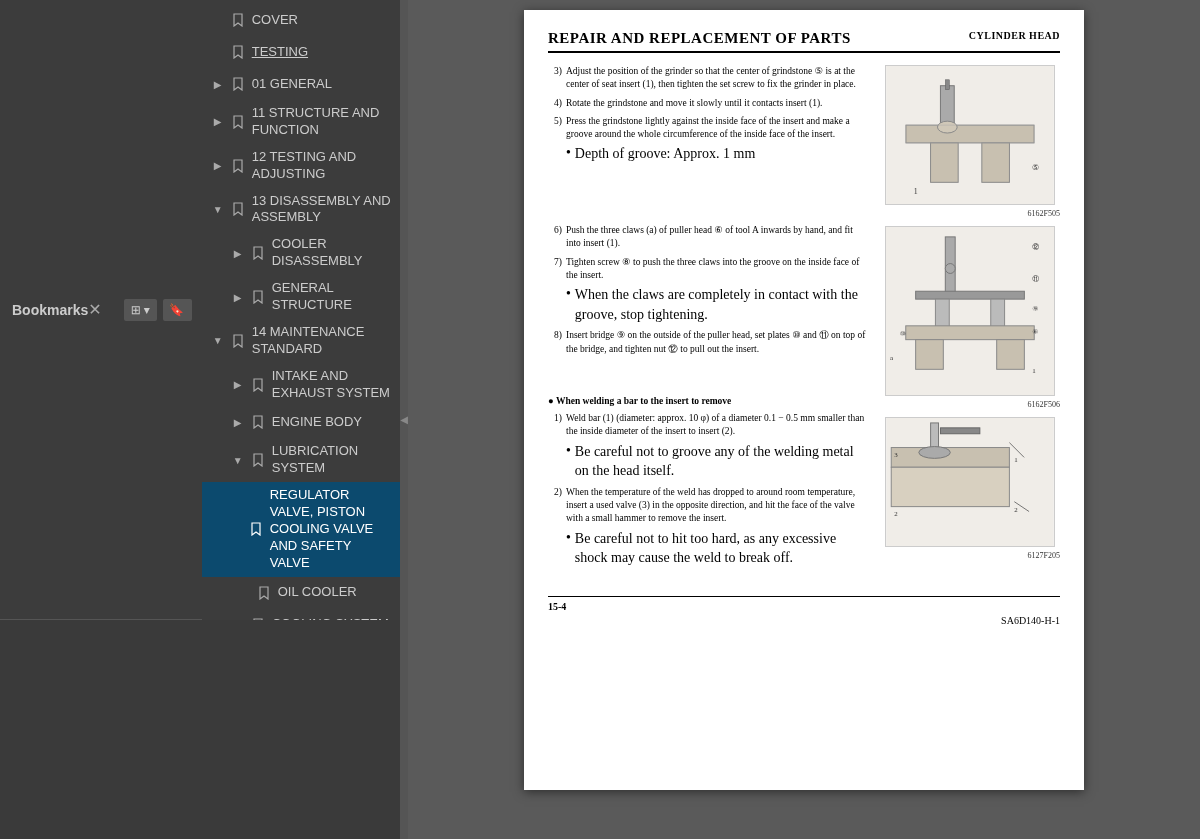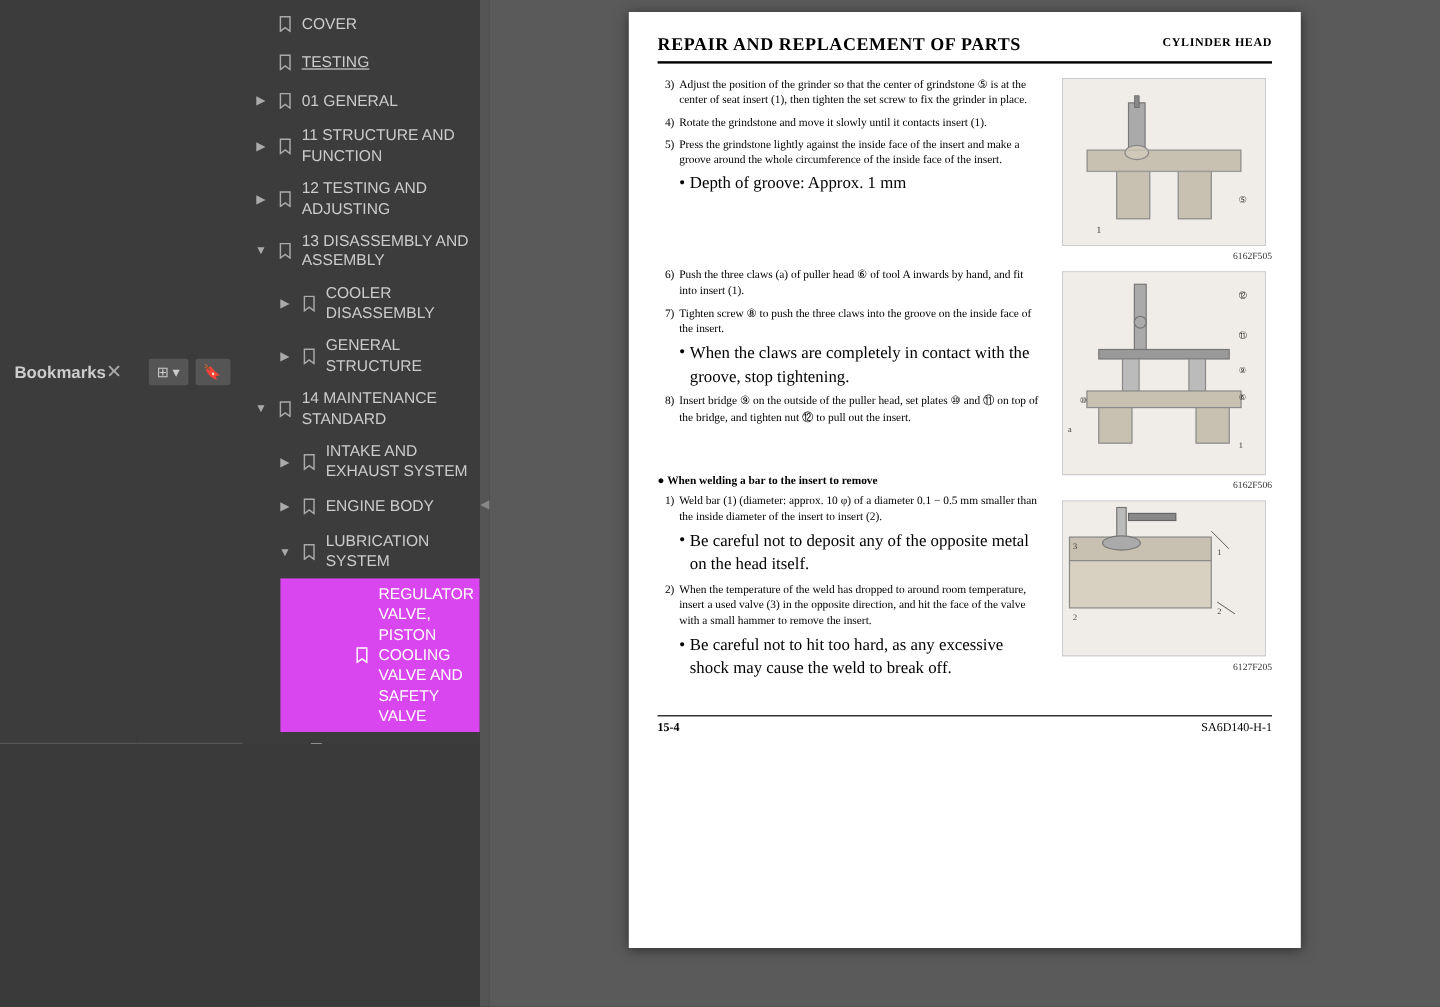--- a/index.html
+++ b/index.html
@@ -53,21 +53,21 @@
 
     .bold-heading { font-weight: bold; margin-bottom: 6px; font-size: 9.5px; }
 
     
     .diagram { border: 1px solid #ccc; background: #f5f5f5; margin-bottom: 4px; }
     .diagram-label { font-size: 8px; text-align: right; width: 100%; color: #333; margin-bottom: 8px; }
 
     
     .page-footer { display: flex; justify-content: space-between; margin-top: 14px; border-top: 1px solid #000; padding-top: 4px; }
     .page-footer-left { font-size: 10px; font-weight: bold; }
-    .page-footer-right { font-size: 10px; }
+    .page-footer-right { font-size: 10px; margin-top: 14px; }
   </style>
 </head>
 <body>
 
 <div id="sidebar">
   <div id="sidebar-header">
     <span id="sidebar-title">Bookmarks</span>
     <button id="sidebar-close">✕</button>
   </div>
   <div id="sidebar-toolbar">
@@ -182,21 +182,21 @@
       </div>
       <div class="tree-item" style="padding-left: 28px;">
         <span class="expand-btn">▼</span>
         <span class="bookmark-icon">
           <svg viewBox="0 0 12 14" fill="none" stroke="#aaa" stroke-width="1.2">
       <path d="M2 1h8v12l-4-3-4 3V1z"></path>
     </svg>
         </span>
         <span class="item-label">LUBRICATION SYSTEM</span>
       </div>
-      <div class="tree-item" style="background: #d946ef; color: rgb(255, 255, 255); padding-left: 40px; margin-left: 32px;">
+      <div class="tree-item" style="background: #0c4a6e; color: rgb(255, 255, 255); padding-left: 26px;">
         <span class="expand-btn">&nbsp;</span>
         <span class="bookmark-icon">
           <svg viewBox="0 0 12 14" fill="none" stroke="#fff" stroke-width="1.2">
       <path d="M2 1h8v12l-4-3-4 3V1z"></path>
     </svg>
         </span>
         <span class="item-label">REGULATOR VALVE, PISTON COOLING VALVE AND SAFETY VALVE</span>
       </div>
       <div class="tree-item" style="padding-left: 34px;">
         <span class="expand-btn">&nbsp;</span>
@@ -279,21 +279,21 @@
               <span class="step-content">Insert bridge ⑨ on the outside of the puller head, set plates ⑩ and ⑪ on top of the bridge, and tighten nut ⑫ to pull out the insert.</span>
             </div>
           </div>
 
           <div class="section-block" style="margin-top:40px;">
             <div class="bold-heading">● When welding a bar to the insert to remove</div>
             <div class="step">
               <span class="step-num">1)</span>
               <span class="step-content">Weld bar (1) (diameter: approx. 10 φ) of a diameter 0.1 − 0.5 mm smaller than the inside diameter of the insert to insert (2).
                 <div class="bullet">
-                    <span>Be careful not to deposit any of the opposite metal on the head itself.</span>
+                    <span>Be careful not to groove any of the welding metal on the head itself.</span>
                   </div>
               </span>
             </div>
             <div class="step">
               <span class="step-num">2)</span>
               <span class="step-content">When the temperature of the weld has dropped to around room temperature, insert a used valve (3) in the opposite direction, and hit the face of the valve with a small hammer to remove the insert.
                 <div class="bullet">
                     <span>Be careful not to hit too hard, as any excessive shock may cause the weld to break off.</span>
                   </div>
               </span>

